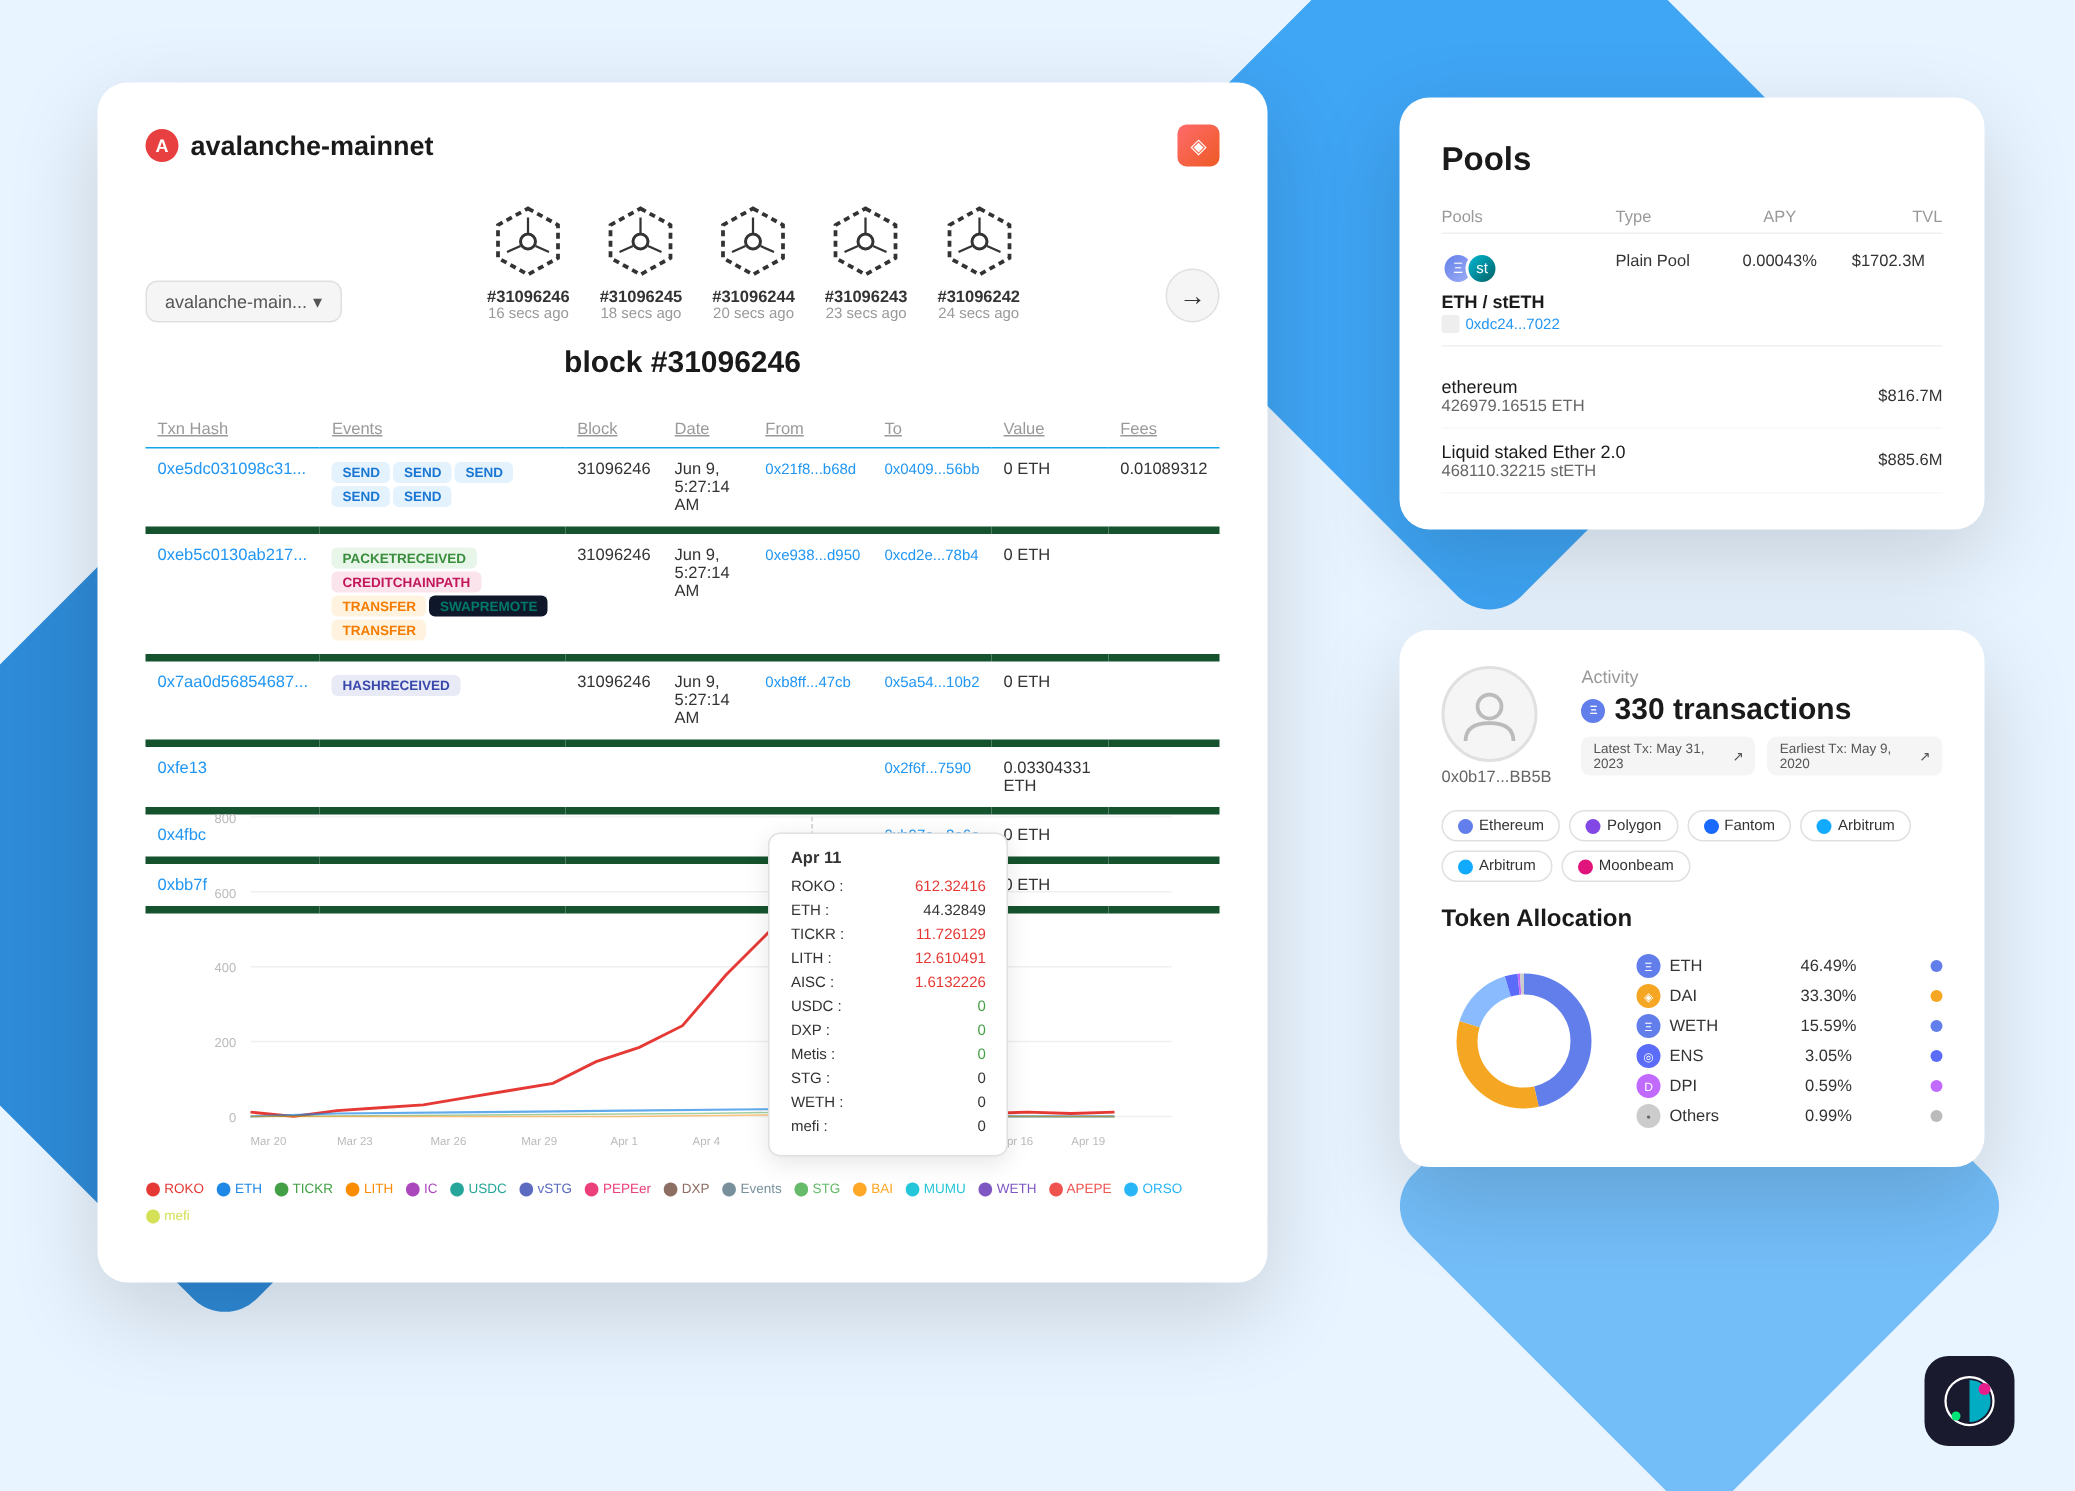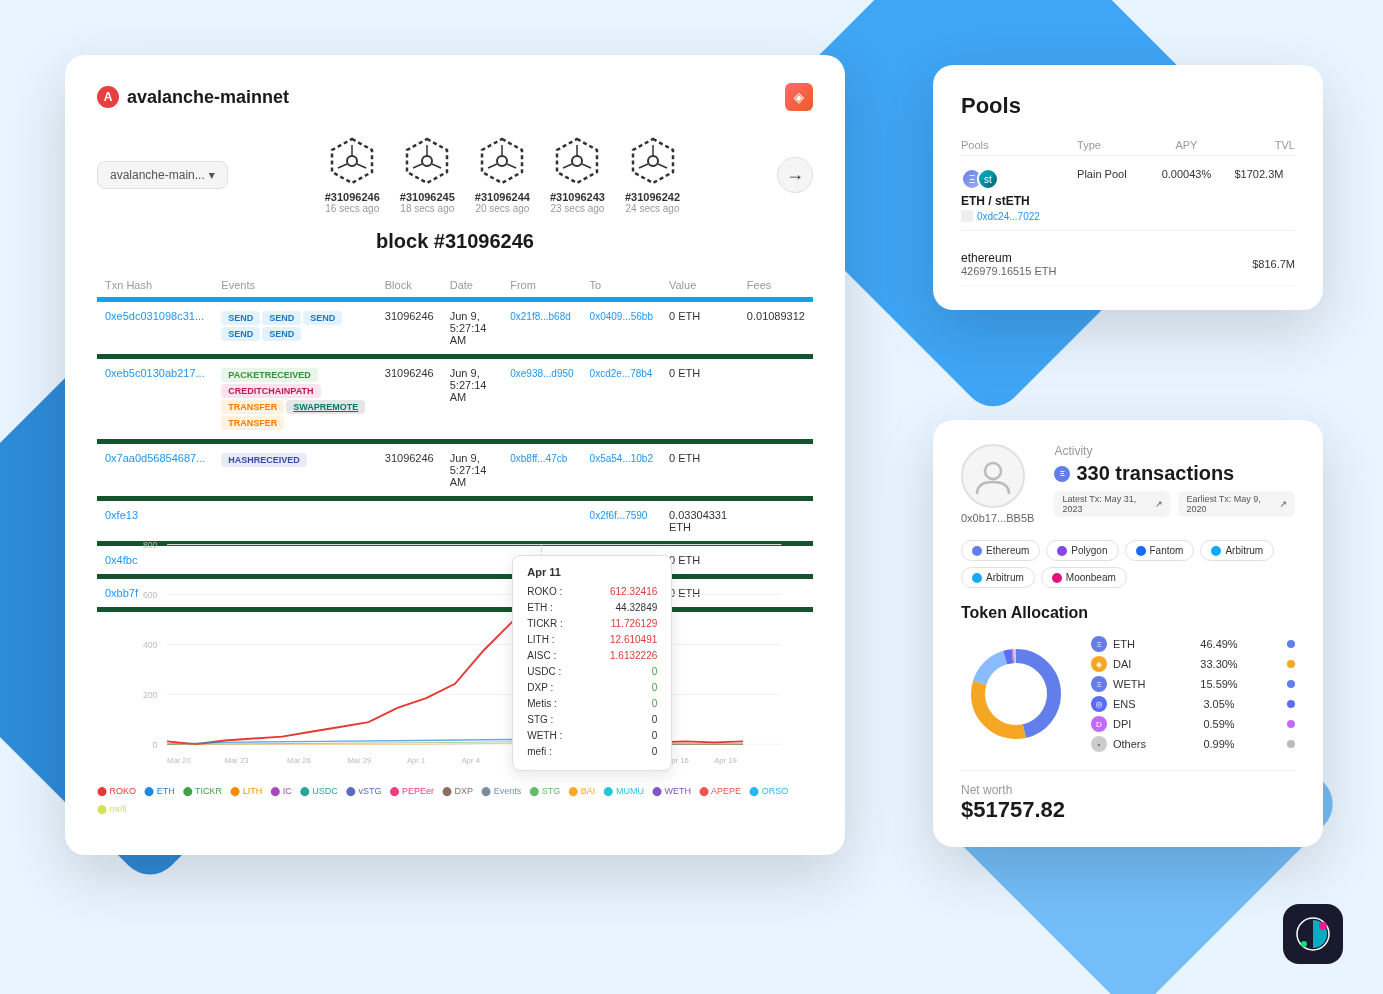--- a/index.html
+++ b/index.html
@@ -154,21 +154,22 @@
       width: 100%;
       border-collapse: collapse;
     }
 
     .tx-table th {
       font-size: 11px;
       color: #999;
       font-weight: 500;
       text-align: left;
       padding: 6px 8px;
-      border-bottom: 5px solid #0ea5e9;
+      border-bottom: 1px solid #0ea5e9;
+      text-decoration: underline;
     }
 
     .tx-table td {
       font-size: 11px;
       padding: 8px 8px;
       border-bottom: 5px solid #14532d;
       color: #333;
       vertical-align: top;
     }
 
@@ -183,21 +184,21 @@
       border-radius: 4px;
       font-size: 9px;
       font-weight: 600;
       margin: 1px 2px 1px 0;
     }
 
     .tag-send { background: #e3f2fd; color: #1976d2; }
     .tag-transfer { background: #fff3e0; color: #f57c00; }
     .tag-packet { background: #e8f5e9; color: #388e3c; }
     .tag-credit { background: #fce4ec; color: #c2185b; }
-    .tag-swap { background: #e5e5e5; color: #00796b; text-decoration: underline; }
+    .tag-swap { background: #0f172a; color: #00796b; }
     .tag-hash { background: #e8eaf6; color: #3949ab; }
 
     .from-to {
       color: #2196f3;
       font-size: 10px;
     }
 
     .chart-legend {
       font-size: 9px;
       color: #666;
@@ -553,21 +554,21 @@
 <div class="blockchain-card">
 
   <div class="card-header-row">
     <div class="network-title">
       <span class="network-icon">A</span>
       <span>avalanche-mainnet</span>
     </div>
     <div class="logo-icon">◈</div>
   </div>
 
-  <div style="display:flex; align-items:center; gap:12px; margin-bottom:16px;">
+  <div style="display:flex; align-items:flex-end; gap:12px; margin-bottom:16px;">
     <div class="dropdown-selector">
       <span>avalanche-main...</span>
       <span>▾</span>
     </div>
     <div class="blocks-list">
       <div class="block-item">
         <svg class="hex-svg" viewBox="0 0 52 52">
           <polygon points="26,4 46,15 46,37 26,48 6,37 6,15" fill="none" stroke="#333" stroke-width="2.5" stroke-dasharray="4,3"></polygon>
           <circle cx="26" cy="26" r="5" fill="none" stroke="#333" stroke-width="2"></circle>
           <line x1="26" y1="21" x2="26" y2="10" stroke="#333" stroke-width="1.5"></line>
@@ -851,20 +852,27 @@
 
 
   <div class="token-row">
     <div>
       <div class="token-name">ethereum</div>
       <div class="token-amount">426979.16515 ETH</div>
     </div>
     <div class="token-value">$816.7M</div>
   </div>
 
+  <div class="token-row">
+    <div>
+      <div class="token-name">Liquid staked Ether 2.0</div>
+      <div class="token-amount">468110.32215 stETH</div>
+    </div>
+    <div class="token-value">$885.6M</div>
+  </div>
 </div>
 
 <div class="wallet-card">
   <div class="wallet-top">
 
     <div style="text-align:center;">
       <div class="avatar-circle">
         <svg width="40" height="40" viewBox="0 0 40 40">
           <circle cx="20" cy="15" r="8" fill="none" stroke="#bbb" stroke-width="2.5"></circle>
           <path d="M4 38 Q4 26 20 26 Q36 26 36 38" fill="none" stroke="#bbb" stroke-width="2.5"></path>
@@ -989,24 +997,20 @@
     <div class="legend-label">
       <span style="width:16px;height:16px;background:#ccc;border-radius:50%;display:inline-flex;align-items:center;justify-content:center;font-size:8px;color:#666;">•</span>
       <span>Others</span>
     </div>
     <span class="legend-pct">0.99%</span>
     <span class="legend-dot" style="background:#bbb"></span>
   </div>
         </div>
     </div>
 
-    <div class="net-worth">
-      <div class="net-worth-label">Net worth</div>
-      <div class="net-worth-value">$51757.82</div>
-    </div>
   </div>
 </div>
 
 <div class="bottom-logo">
   <svg width="36" height="36" viewBox="0 0 36 36">
     <circle cx="18" cy="18" r="16" fill="none" stroke="#fff" stroke-width="1.5"></circle>
     <path d="M18 4 A14 14 0 0 1 18 32" fill="#00bcd4" opacity="0.9"></path>
     <circle cx="28" cy="10" r="4" fill="#e91e8c"></circle>
     <circle cx="9" cy="28" r="3" fill="#00e676"></circle>
   </svg>

